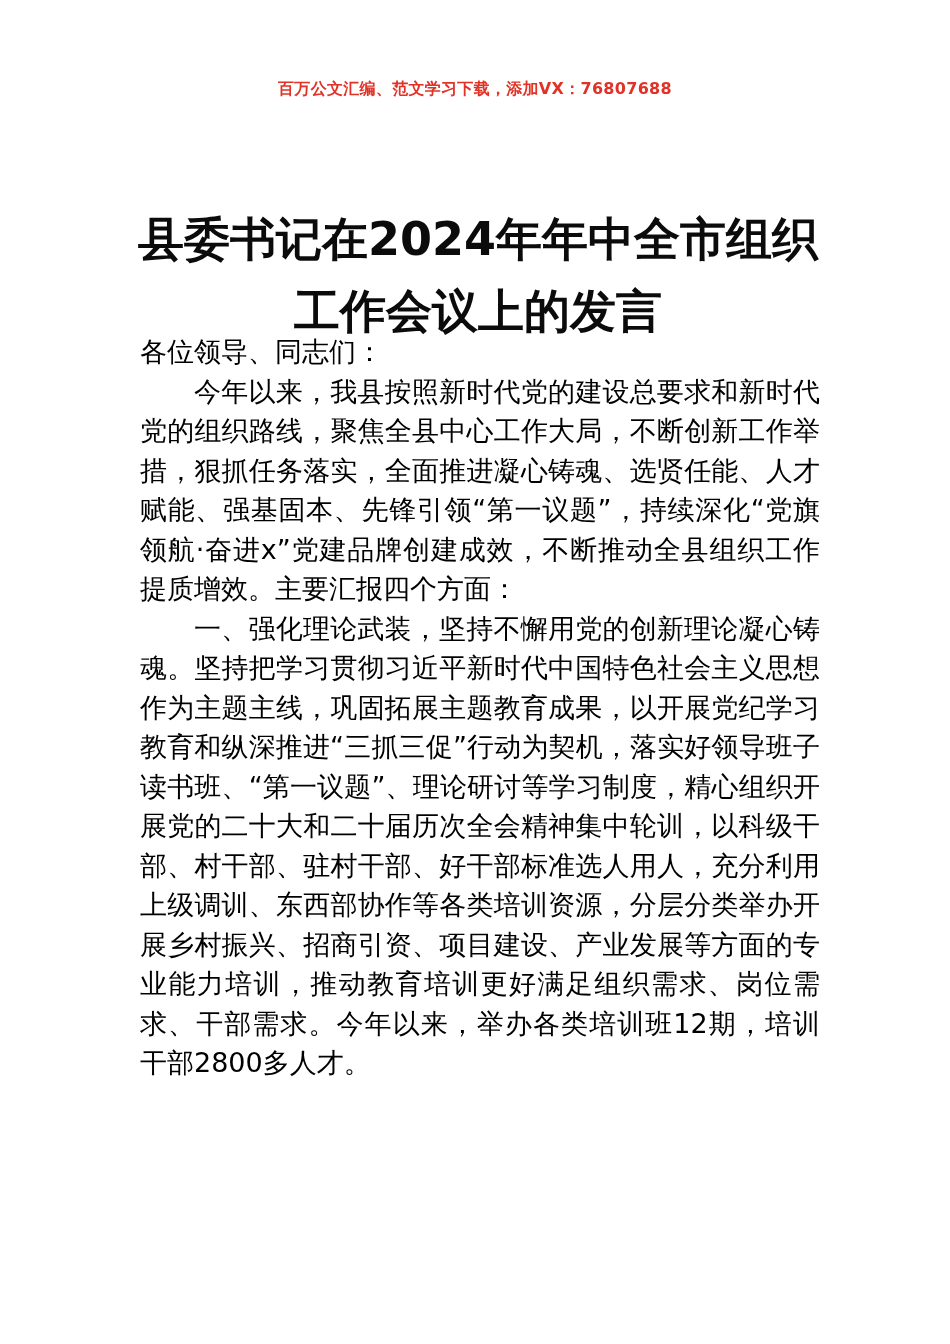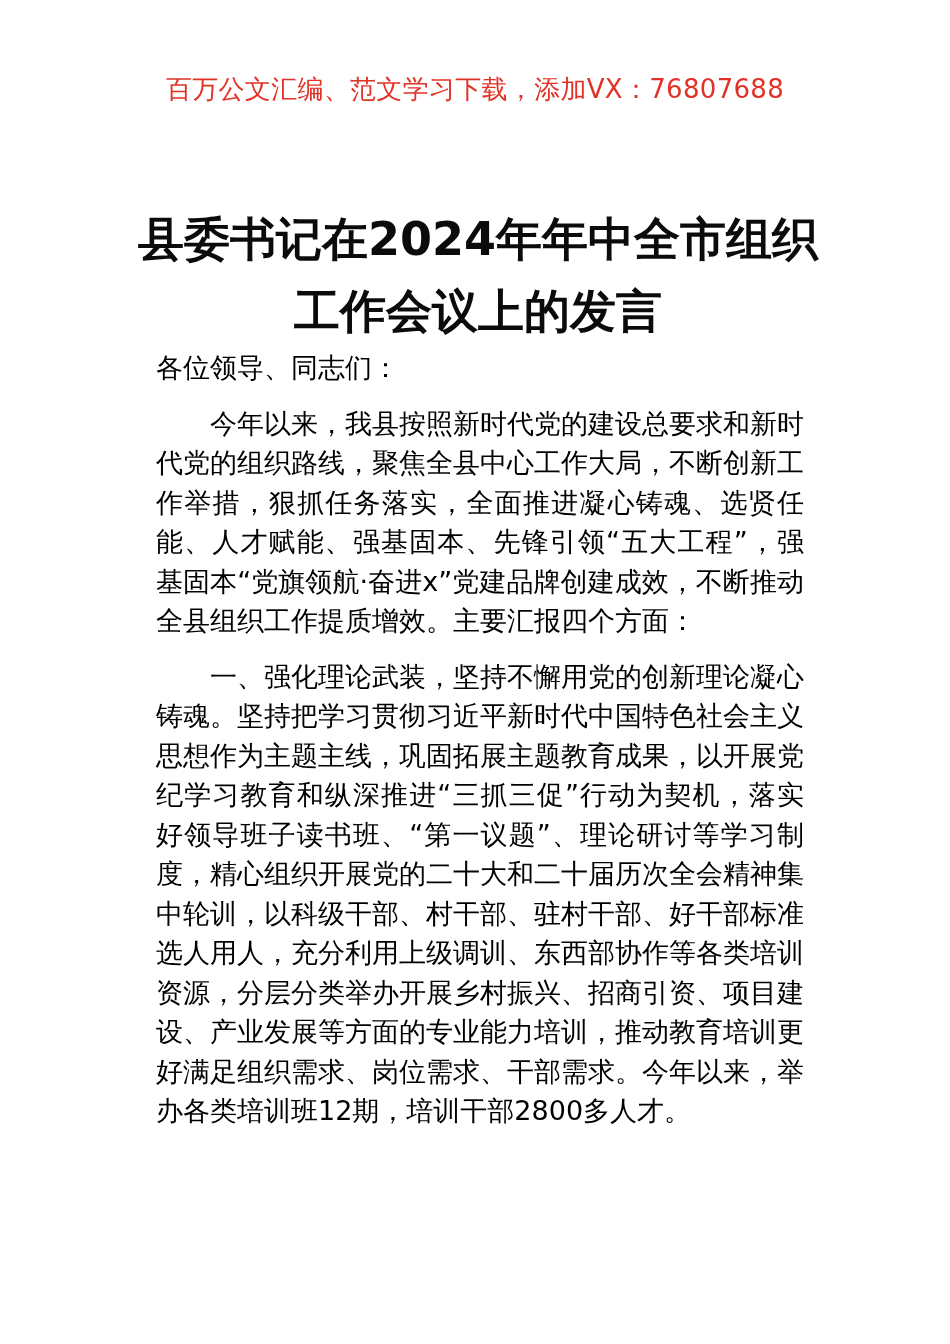--- a/index.html
+++ b/index.html
@@ -24,26 +24,26 @@
     background: #ffffff;
   }
 
   
   .promo-banner {
     position: absolute;
     top: 74px;
     left: 0;
     width: 950px;
     text-align: center;
-    font-size: 26px;
+    font-size: 16px;
     line-height: 30px;
     color: #e13227;
     letter-spacing: 0.3px;
     white-space: nowrap;
-    font-weight: 400;
+    font-weight: 700;
   }
 
   
   .doc-title {
     position: absolute;
     top: 172px;
     left: 133px;
     width: 690px;
     text-align: center;
     font-size: 46px;
@@ -61,21 +61,21 @@
     width: 680px;
     font-size: 27px;
     line-height: 39.5px;
     color: #000000;
     text-align: justify;
     text-justify: inter-ideograph;
     letter-spacing: 0px;
   }
 
   .para {
-    margin: 16px;
+    margin: 0;
     padding: 0;
     text-indent: 2em;
     text-align: justify;
     text-justify: inter-ideograph;
   }
   .para.no-indent {
     text-indent: 0;
   }
   .para.clipped {
     
@@ -86,17 +86,17 @@
 <body>
 
 <div class="page">
 
   <div class="promo-banner">百万公文汇编、范文学习下载，添加VX：76807688</div>
 
   <h1 class="doc-title">县委书记在2024年年中全市组织工作会议上的发言</h1>
 
   <div class="doc-body">
     <p class="para no-indent">各位领导、同志们：</p>
-    <p class="para">今年以来，我县按照新时代党的建设总要求和新时代党的组织路线，聚焦全县中心工作大局，不断创新工作举措，狠抓任务落实，全面推进凝心铸魂、选贤任能、人才赋能、强基固本、先锋引领“五大工程”，强基固本“党旗领航·奋进x”党建品牌创建成效，不断推动全县组织工作提质增效。主要汇报四个方面：</p>
+    <p class="para">今年以来，我县按照新时代党的建设总要求和新时代党的组织路线，聚焦全县中心工作大局，不断创新工作举措，狠抓任务落实，全面推进凝心铸魂、选贤任能、人才赋能、强基固本、先锋引领“第一议题”，持续深化“党旗领航·奋进x”党建品牌创建成效，不断推动全县组织工作提质增效。主要汇报四个方面：</p>
     <p class="para">一、强化理论武装，坚持不懈用党的创新理论凝心铸魂。坚持把学习贯彻习近平新时代中国特色社会主义思想作为主题主线，巩固拓展主题教育成果，以开展党纪学习教育和纵深推进“三抓三促”行动为契机，落实好领导班子读书班、“第一议题”、理论研讨等学习制度，精心组织开展党的二十大和二十届历次全会精神集中轮训，以科级干部、村干部、驻村干部、好干部标准选人用人，充分利用上级调训、东西部协作等各类培训资源，分层分类举办开展乡村振兴、招商引资、项目建设、产业发展等方面的专业能力培训，推动教育培训更好满足组织需求、岗位需求、干部需求。今年以来，举办各类培训班12期，培训干部2800多人才。</p>
   </div>
 
 </div>
 
 </body></html>

